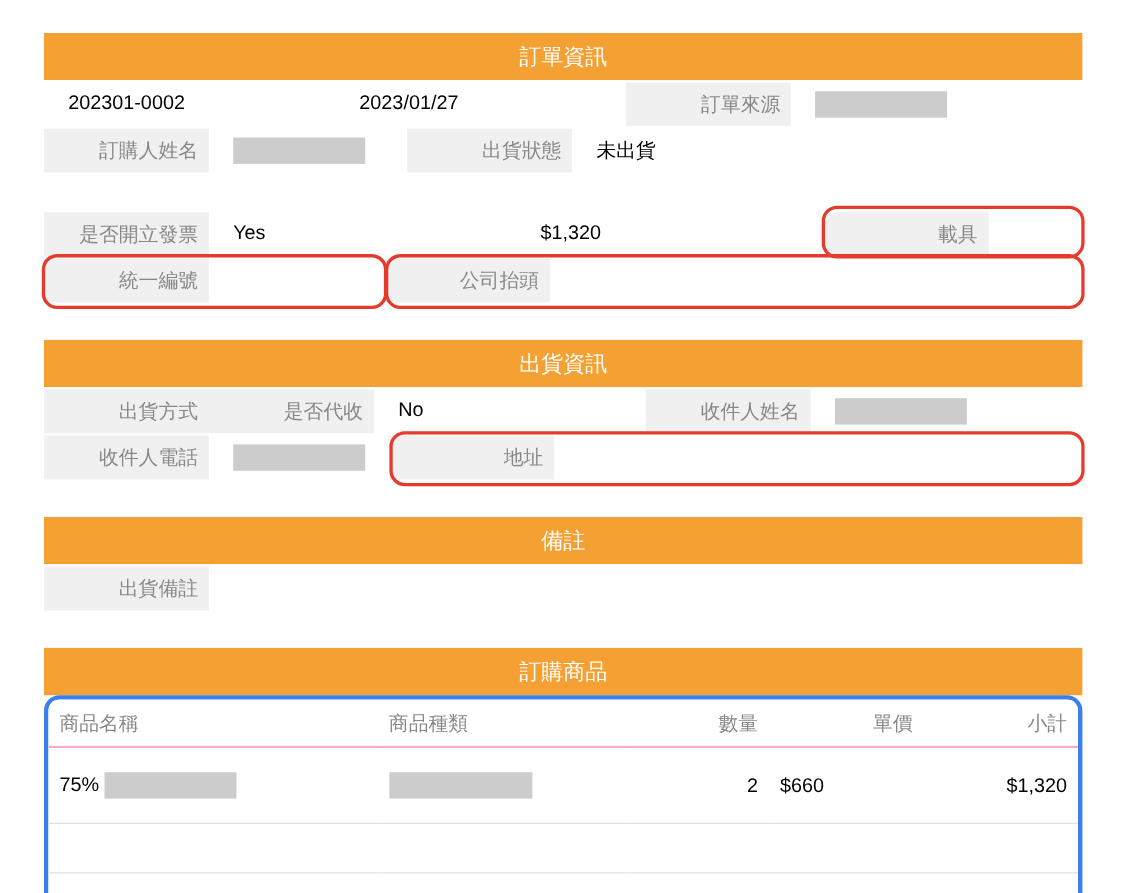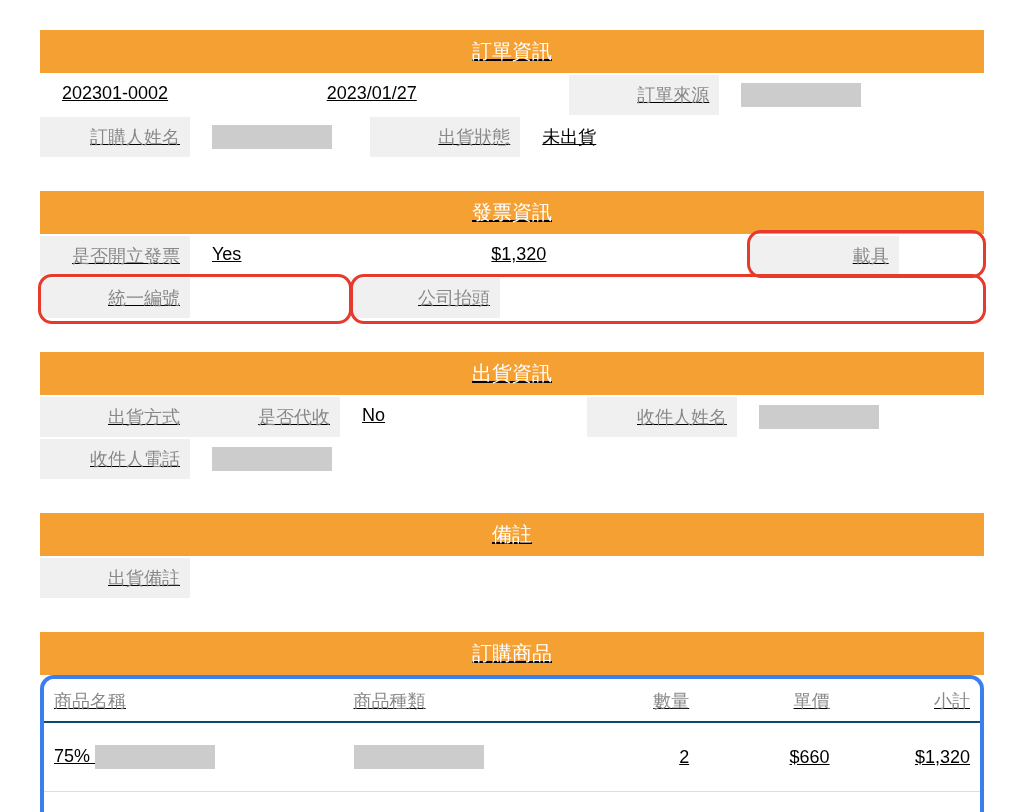--- a/index.html
+++ b/index.html
@@ -3,21 +3,21 @@
 <meta charset="utf-8">
 <style>
   * { box-sizing: border-box; margin: 0; padding: 0; }
   body {
     background: #fff;
     font-family: -apple-system, BlinkMacSystemFont, "Segoe UI", "PingFang TC", "Microsoft JhengHei", sans-serif;
     font-size: 18px;
     color: #000;
     padding: 30px 40px;
   }
-  .section { margin-bottom: 34px; text-decoration: underline; }
+  .section { margin-bottom: 34px; }
   .section-header {
     background: #f5a033;
     color: #fff;
     text-align: center;
     padding: 8px 0;
     font-size: 20px;
   }
   .row {
     display: flex;
     width: 100%;
@@ -68,21 +68,21 @@
   .ptable {
     width: 100%;
     border-collapse: collapse;
   }
   .ptable thead th {
     background: #fff;
     color: #888;
     font-weight: 400;
     text-align: left;
     padding: 10px 10px 8px 10px;
-    border-bottom: 2px solid #0c4a6e;
+    border-bottom: 2px solid #f9a8d4;
     font-size: 18px;
   }
   .ptable tbody td {
     padding: 22px 10px;
     border-bottom: 1px solid #ddd;
     font-size: 18px;
     background: #fff;
   }
   .ptable tbody tr.empty td { height: 30px; }
   .col-name { width: 32%; }
@@ -107,21 +107,20 @@
   </div>
   <div class="row">
     <div class="label-cell">訂購人姓名</div>
     <div class="value-cell"><span class="redacted"></span></div>
     <div class="label-cell">出貨狀態</div>
     <div class="value-cell" style="flex:3.08">未出貨</div>
   </div>
 </div>
 
 <div class="section">
-  <div class="section-header">發票資訊</div>
   <div class="row">
     <div class="label-cell">是否開立發票</div>
     <div class="value-cell">Yes</div>
     <div class="value-cell">$1,320</div>
     <div class="pair-wrap">
       <div class="redbox" style="left:-2px; right:-2px; top:-4px; bottom:-2px;"></div>
       <div class="label-cell">載具</div>
       <div class="value-cell"></div>
     </div>
   </div>
@@ -144,20 +143,25 @@
   <div class="row">
     <div class="label-cell">出貨方式</div>
     <div class="label-cell">是否代收</div>
     <div class="value-cell">No</div>
     <div class="label-cell">收件人姓名</div>
     <div class="value-cell"><span class="redacted"></span></div>
   </div>
   <div class="row">
     <div class="label-cell">收件人電話</div>
     <div class="value-cell" style="flex:0 0 160px;"><span class="redacted"></span></div>
+    <div class="pair-wrap">
+      <div class="redbox" style="left:0px; right:-2px; top:-2px; bottom:-6px;"></div>
+      <div class="label-cell">地址</div>
+      <div class="value-cell" style="flex:3.08"></div>
+    </div>
   </div>
 </div>
 
 <div class="section">
   <div class="section-header">備註</div>
   <div class="row">
     <div class="label-cell">出貨備註</div>
     <div class="value-cell"></div>
   </div>
 </div>
@@ -178,21 +182,21 @@
       <tbody>
         <tr>
           <td class="col-name">
             <span>75%</span>
             <span class="redacted" style="vertical-align:middle;"></span>
           </td>
           <td class="col-kind">
             <span class="redacted" style="width:130px;"></span>
           </td>
           <td class="col-qty" style="text-align:right;">2</td>
-          <td class="col-price" style="text-align:right;">$660</td>
+          <td class="col-price" style="text-align:left;">$660</td>
           <td class="col-sub" style="text-align:right;">$1,320</td>
         </tr>
         <tr class="empty">
             <td colspan="5"></td>
           </tr>
         <tr class="empty">
             <td colspan="5"></td>
           </tr>
       </tbody>
     </table>

